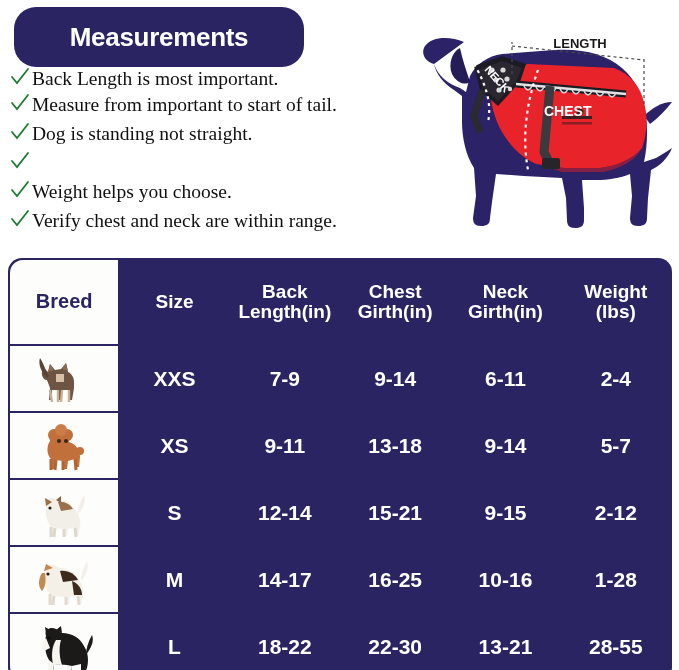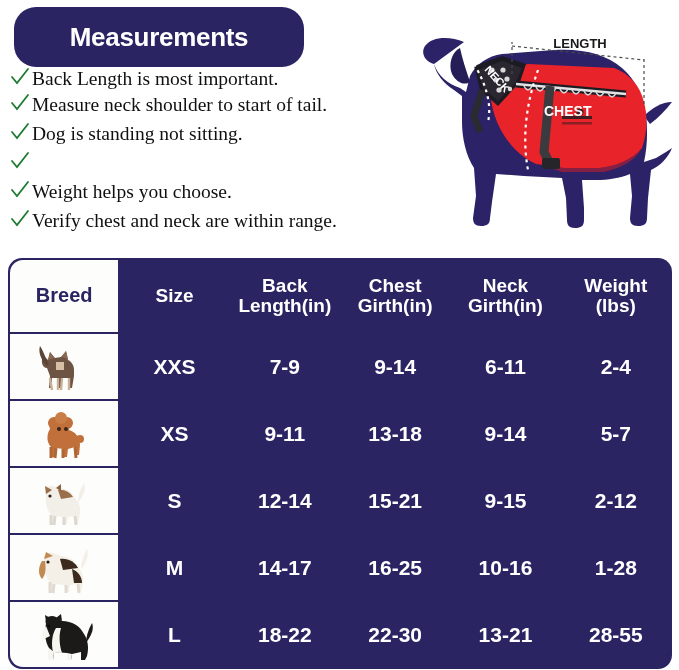--- a/index.html
+++ b/index.html
@@ -96,21 +96,21 @@
     color: #ffffff;
     text-align: center;
     vertical-align: middle;
     font-family: "Liberation Sans", sans-serif;
     font-weight: bold;
     padding: 0;
   }
   #size-table th {
     font-size: 19px;
     line-height: 1.06;
-    height: 72px;
+    height: 84px;
   }
   #size-table td.value-cell {
     font-size: 21px;
     height: 65px;
   }
   
   #size-table th.breed-head,
   #size-table td.breed-cell {
     background: #fdfdfb;
     color: #2a2463;
@@ -150,30 +150,30 @@
     </span>
     <span class="bullet-text bold">Back Length is most important.</span>
   </div>
 
   <div class="bullet-row">
     <span class="check-icon">
       <svg width="20" height="20" viewBox="0 0 20 20">
           <path d="M2 10 L7 16 L18 2" fill="none" stroke="#1e7b32" stroke-width="1.8" stroke-linecap="round"></path>
         </svg>
     </span>
-    <span class="bullet-text">Measure neck shoulder to start of  tail.</span>
-  </div>
-
-  <div class="bullet-row">
-    <span class="check-icon">
-      <svg width="20" height="20" viewBox="0 0 20 20">
-          <path d="M2 10 L7 16 L18 2" fill="none" stroke="#1e7b32" stroke-width="1.8" stroke-linecap="round"></path>
-        </svg>
-    </span>
-    <span class="bullet-text">Dog is standing not sitting.</span>
+    <span class="bullet-text">Measure from important to start of  tail.</span>
+  </div>
+
+  <div class="bullet-row">
+    <span class="check-icon">
+      <svg width="20" height="20" viewBox="0 0 20 20">
+          <path d="M2 10 L7 16 L18 2" fill="none" stroke="#1e7b32" stroke-width="1.8" stroke-linecap="round"></path>
+        </svg>
+    </span>
+    <span class="bullet-text">Dog is standing not straight.</span>
   </div>
 
   <div class="bullet-row">
     <span class="check-icon">
       <svg width="20" height="20" viewBox="0 0 20 20">
           <path d="M2 10 L7 16 L18 2" fill="none" stroke="#1e7b32" stroke-width="1.8" stroke-linecap="round"></path>
         </svg>
     </span>
   </div>
 

